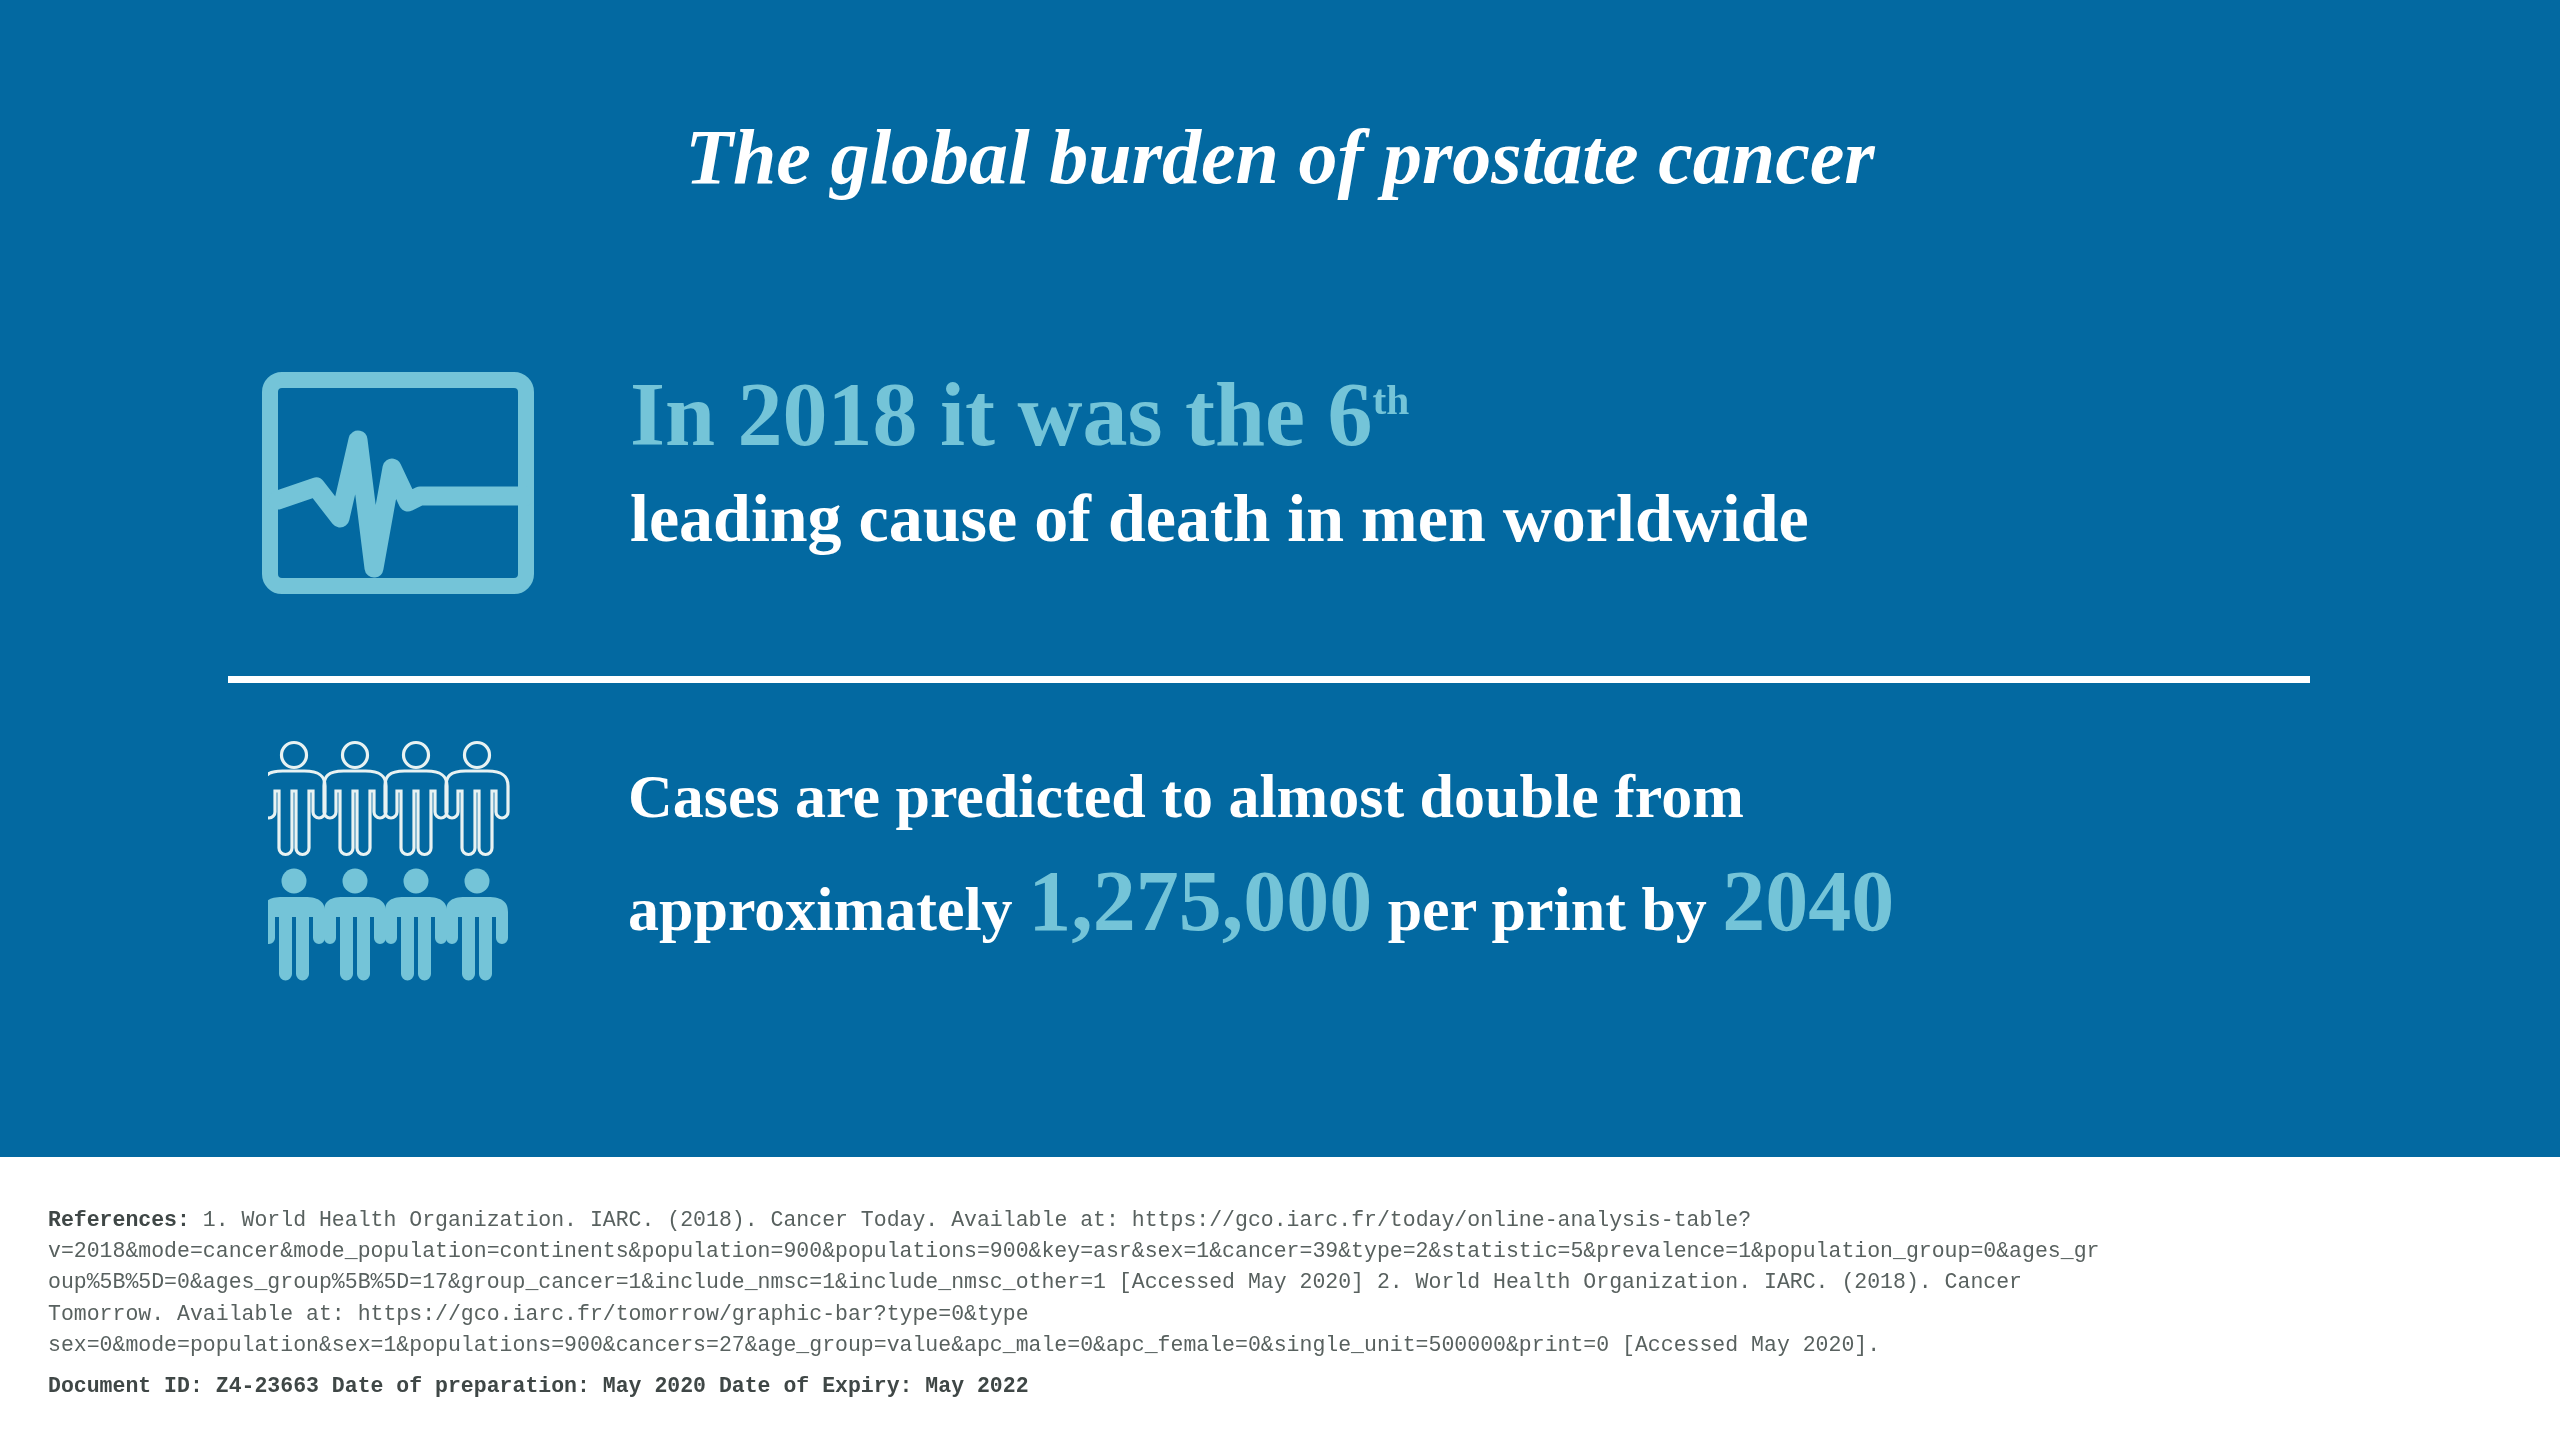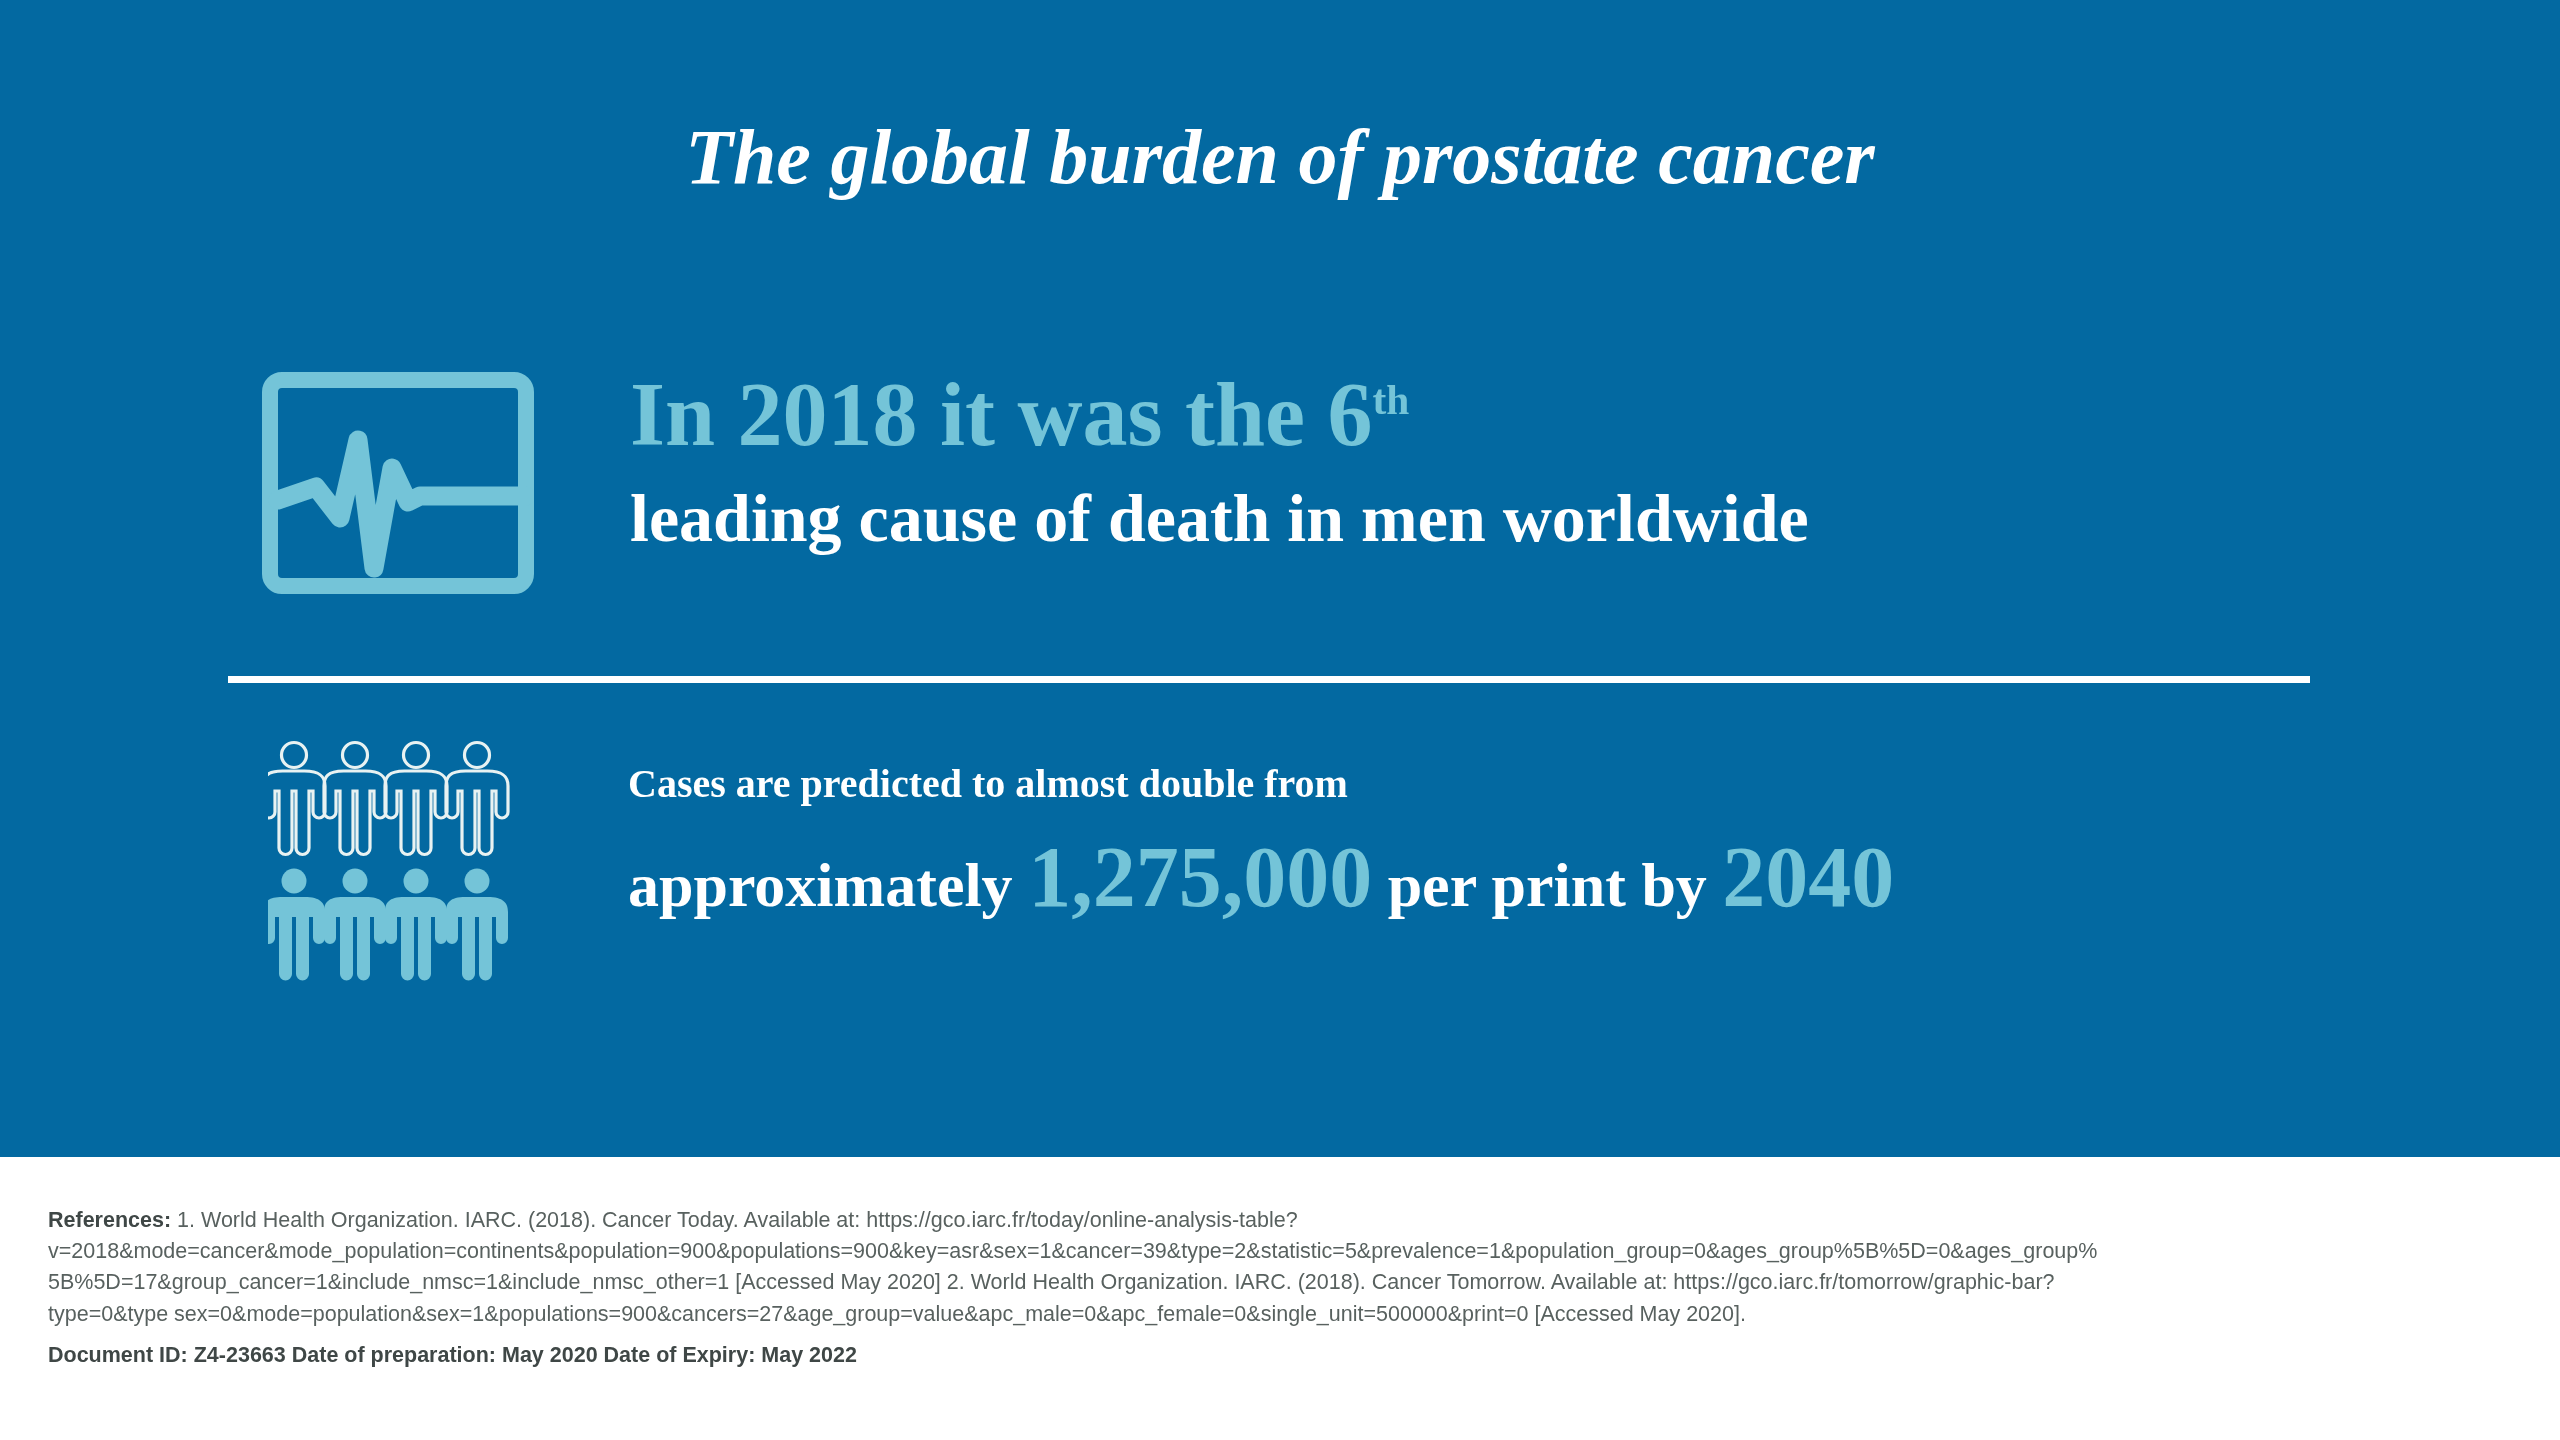--- a/index.html
+++ b/index.html
@@ -97,21 +97,21 @@
   .block2-text {
     position: absolute;
     left: 628px;
     top: 762px;
     width: 1800px;
   }
   .line-b2a {
     color: #ffffff;
     font-family: "Liberation Serif", "DejaVu Serif", serif;
     font-weight: bold;
-    font-size: 40px;
+    font-size: 62px;
     line-height: 1.12;
     white-space: nowrap;
   }
   .line-b2b {
     margin-top: 22px;
     color: #ffffff;
     font-family: "Liberation Serif", "DejaVu Serif", serif;
     font-weight: bold;
     font-size: 62px;
     line-height: 1.12;
@@ -131,21 +131,21 @@
     width: 2560px;
     height: 283px;
     background: #ffffff;
   }
   .refs {
     position: absolute;
     left: 48px;
     top: 48px;
     width: 2060px;
     color: #58615f;
-    font-family: Liberation Sans, sans-serif;
+    font-family: Liberation Mono, monospace;
     font-size: 21.5px;
     line-height: 1.45;
     word-break: break-word;
   }
   .refs b { font-weight: bold; color: #3f4746; }
   .docline {
     margin-top: 10px;
     font-weight: bold;
     color: #3f4746;
     font-size: 21.5px;

